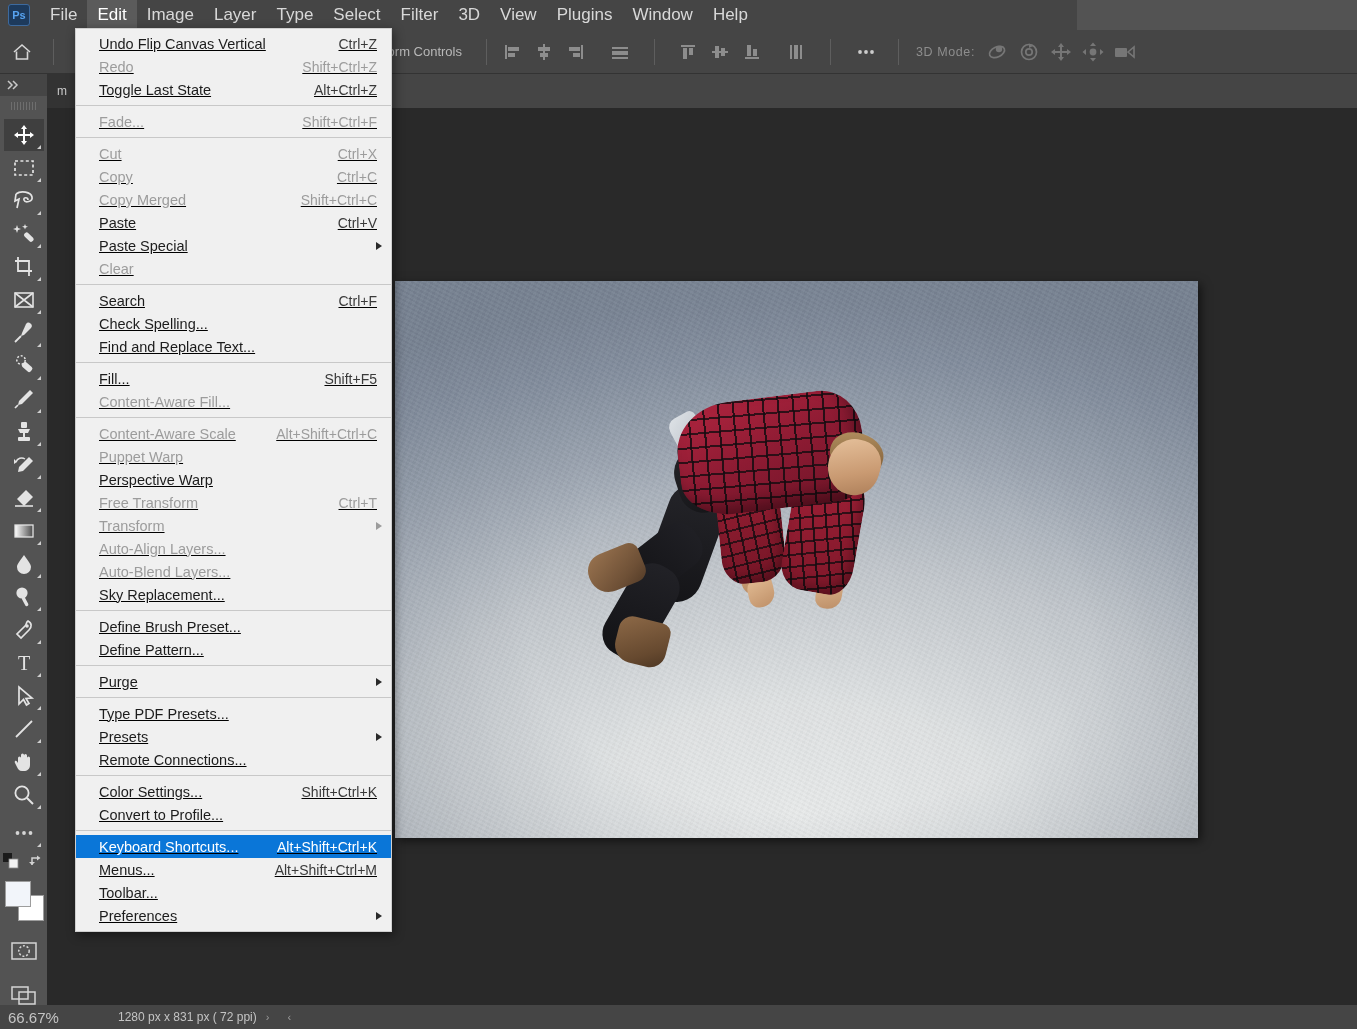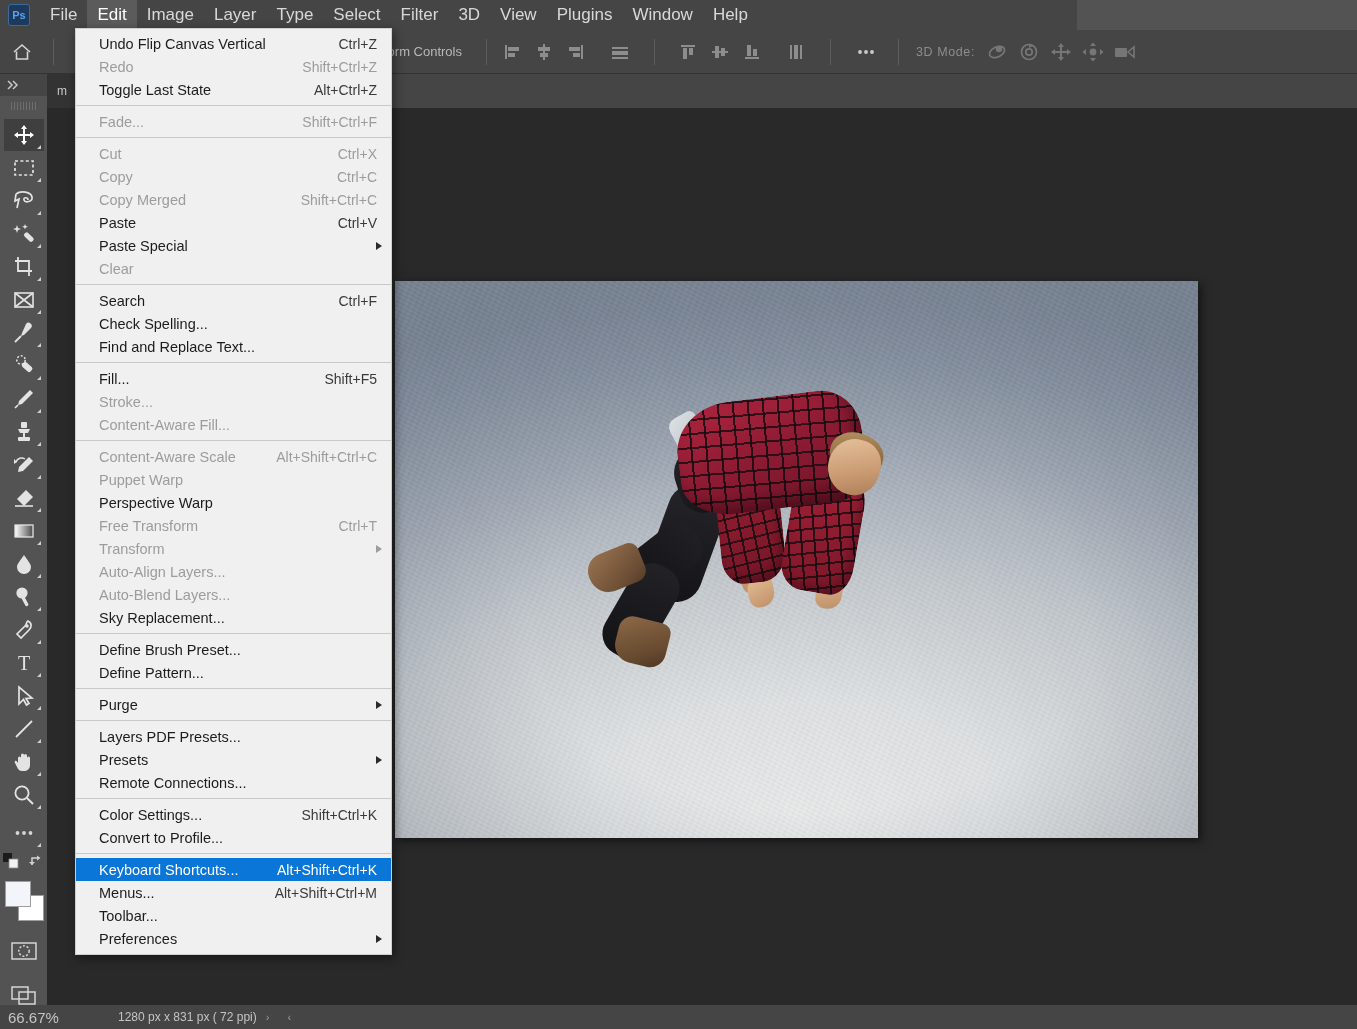--- a/index.html
+++ b/index.html
@@ -229,20 +229,21 @@
   }
 
   
   #editmenu {
     position: absolute; left: 75px; top: 28px; width: 317px;
     background: #f0f0f0;
     border: 1px solid #cfcfcf;
     box-shadow: 2px 3px 10px rgba(0,0,0,.45);
     padding: 3px 0 4px 0;
     z-index: 60;
+    text-decoration: underline;
   }
   .mi {
     position: relative; height: 23px; display: flex; align-items: center;
     padding: 0 14px 0 23px; font-size: 14.5px; color: #1c1c1c; white-space: nowrap;
   }
   .mi.disabled { color: #9c9c9c; }
   .mi.highlight { background: #0a76d8; color: #ffffff; }
   .mi .lbl { flex: 0 0 auto; }
   .mi .spacer { flex: 1 1 auto; min-width: 10px; }
   .mi .accel { flex: 0 0 auto; font-size: 14px; color: #3a3a3a; padding-left: 12px; }
@@ -725,24 +726,20 @@
         <span class="lbl">Find and Replace Text...</span>
         <span class="spacer"></span>
       </div>
       <div class="msep"></div>
       <div class="mi">
         <span class="lbl">Fill...</span>
         <span class="spacer"></span>
         <span class="accel">Shift+F5</span>
       </div>
       <div class="mi disabled">
-        <span class="lbl">Stroke...</span>
-        <span class="spacer"></span>
-      </div>
-      <div class="mi disabled">
         <span class="lbl">Content-Aware Fill...</span>
         <span class="spacer"></span>
       </div>
       <div class="msep"></div>
       <div class="mi disabled">
         <span class="lbl">Content-Aware Scale</span>
         <span class="spacer"></span>
         <span class="accel">Alt+Shift+Ctrl+C</span>
       </div>
       <div class="mi disabled">
@@ -785,21 +782,21 @@
         <span class="spacer"></span>
       </div>
       <div class="msep"></div>
       <div class="mi">
         <span class="lbl">Purge</span>
         <span class="spacer"></span>
         <span class="arrow"></span>
       </div>
       <div class="msep"></div>
       <div class="mi">
-        <span class="lbl">Layers PDF Presets...</span>
+        <span class="lbl">Type PDF Presets...</span>
         <span class="spacer"></span>
       </div>
       <div class="mi">
         <span class="lbl">Presets</span>
         <span class="spacer"></span>
         <span class="arrow"></span>
       </div>
       <div class="mi">
         <span class="lbl">Remote Connections...</span>
         <span class="spacer"></span>

